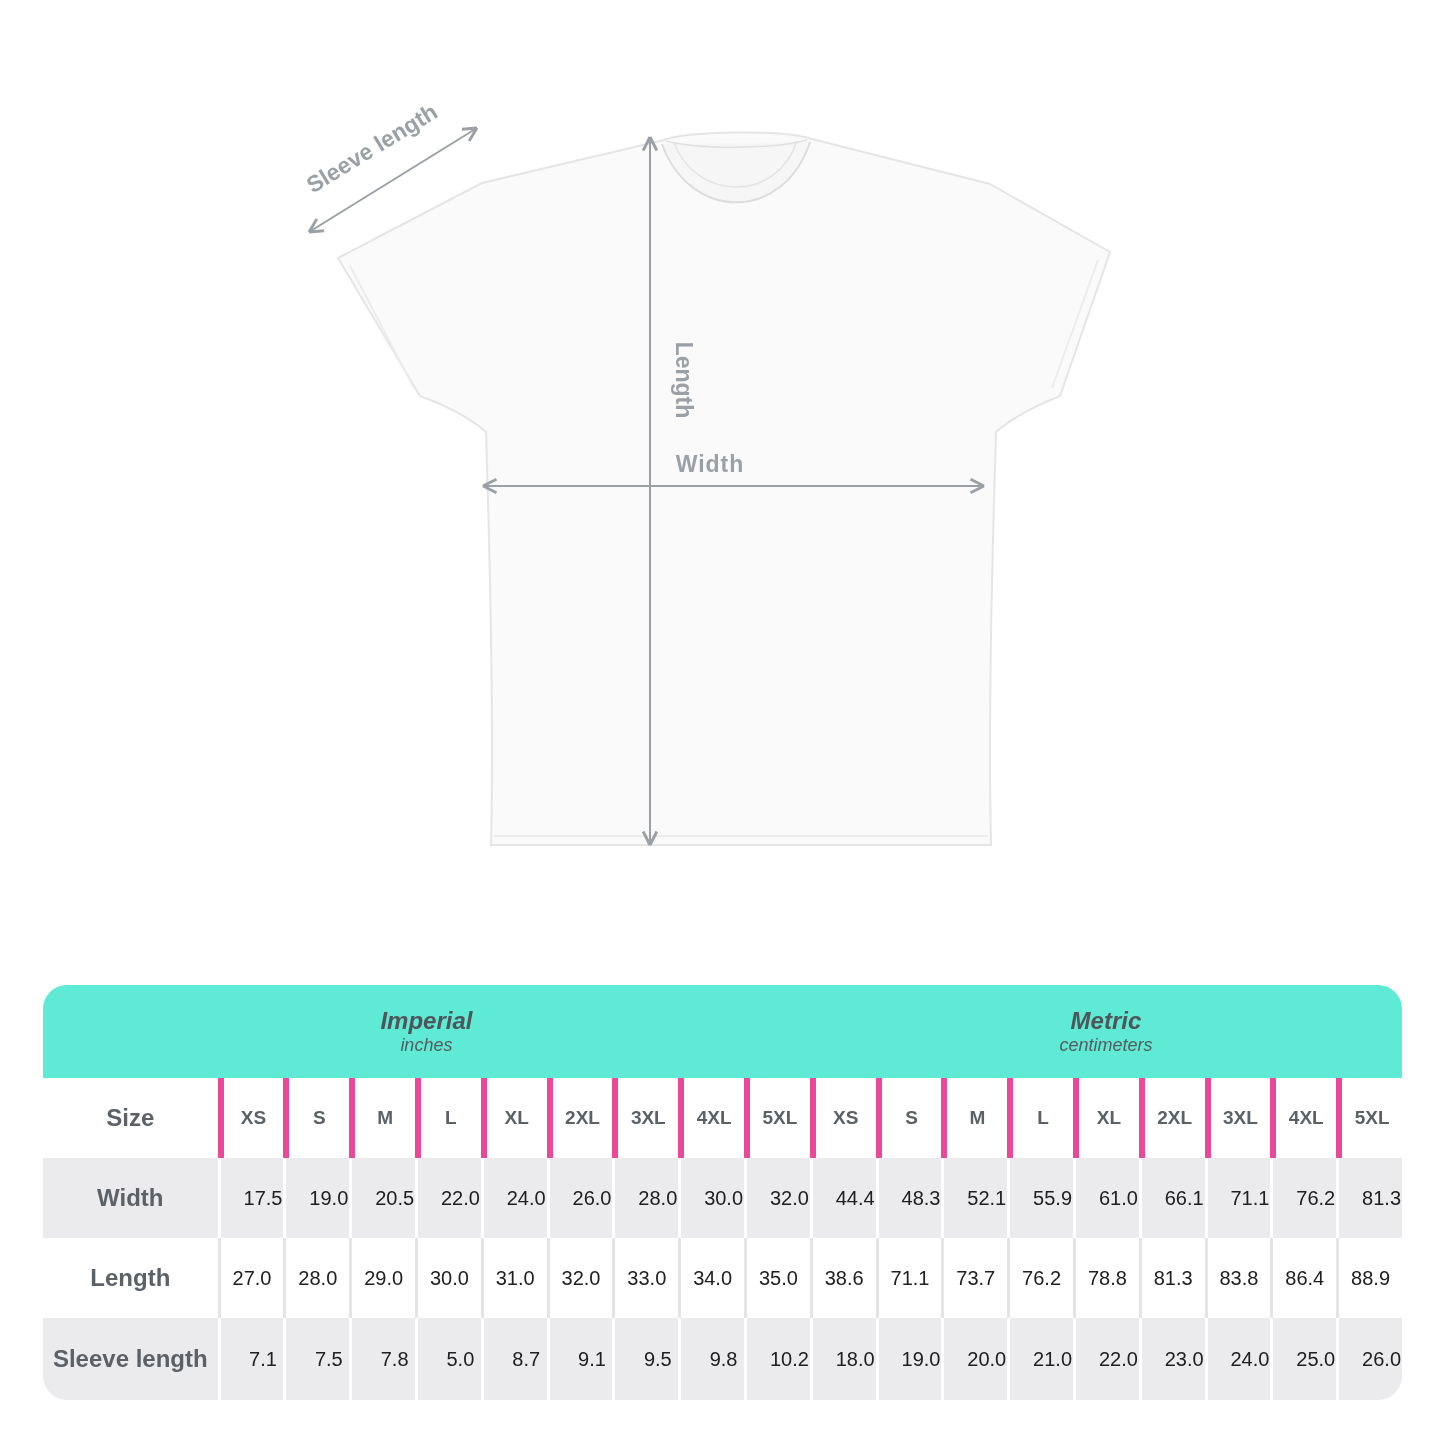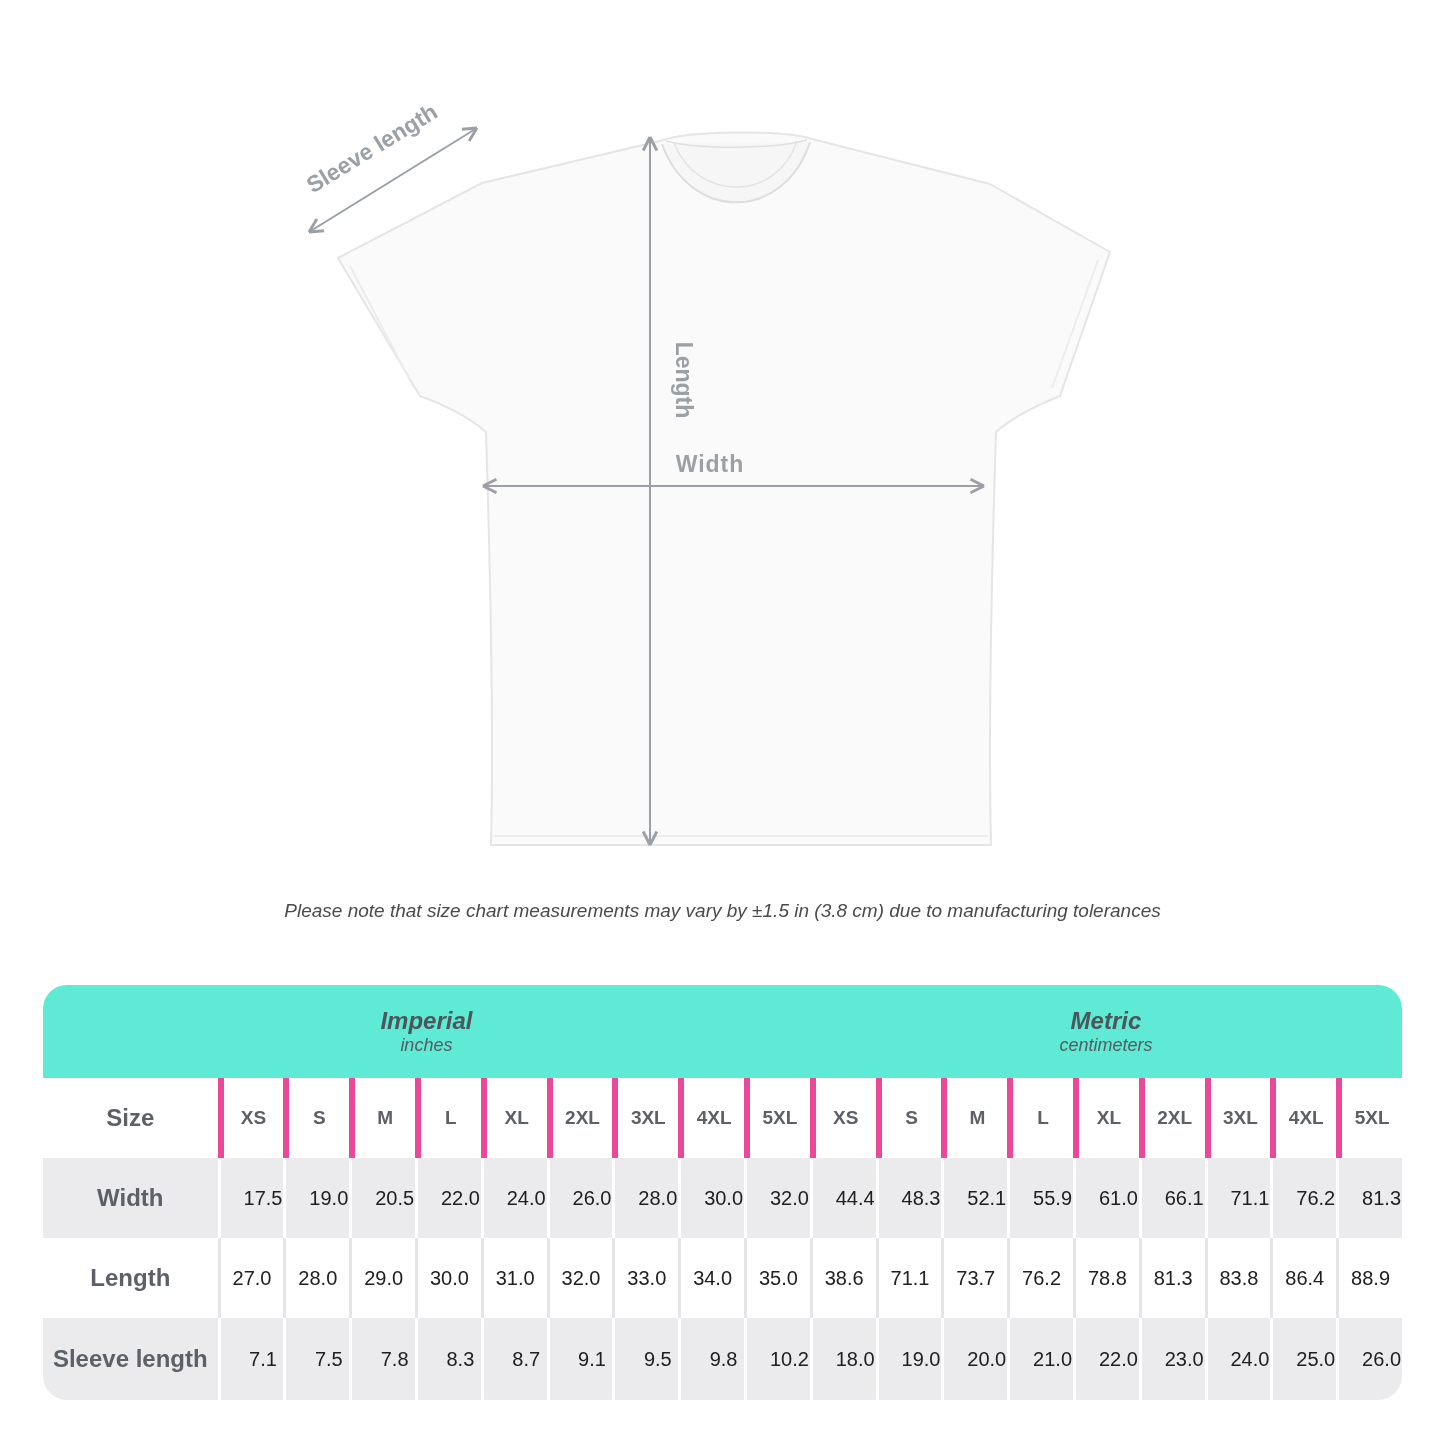--- a/index.html
+++ b/index.html
@@ -106,21 +106,20 @@
     <text text-anchor="middle" transform="translate(676,380) rotate(90)">Length</text>
   </g>
 
   <g>
     <line x1="483" y1="486" x2="984" y2="486" stroke="#9aa0a6" stroke-width="2" marker-start="url(#ah)" marker-end="url(#ah)"></line>
     <text text-anchor="middle" x="710" y="472" letter-spacing="1">Width</text>
   </g>
 </svg>
 
 <div class="title-block">
-  <div class="subtitle">Please note that size chart measurements may vary by ±1.5 in (3.8 cm) due to manufacturing tolerances</div>
 </div>
 
 <div class="table-wrap">
   <table class="size-table">
       <colgroup>
         <col class="col-label">
         <col class="col-val">
         <col class="col-val">
         <col class="col-val">
         <col class="col-val">
@@ -215,21 +214,21 @@
           <td class="c-val">81.3</td>
           <td class="c-val">83.8</td>
           <td class="c-val">86.4</td>
           <td class="c-val">88.9</td>
         </tr>
         <tr class="row-gray">
           <th class="row-label">Sleeve length</th>
           <td class="c-val">7.1</td>
           <td class="c-val">7.5</td>
           <td class="c-val">7.8</td>
-          <td class="c-val">8.3</td>
+          <td class="c-val">5.0</td>
           <td class="c-val">8.7</td>
           <td class="c-val">9.1</td>
           <td class="c-val">9.5</td>
           <td class="c-val">9.8</td>
           <td class="c-val">10.2</td>
           <td class="c-val group-start">18.0</td>
           <td class="c-val">19.0</td>
           <td class="c-val">20.0</td>
           <td class="c-val">21.0</td>
           <td class="c-val">22.0</td>

